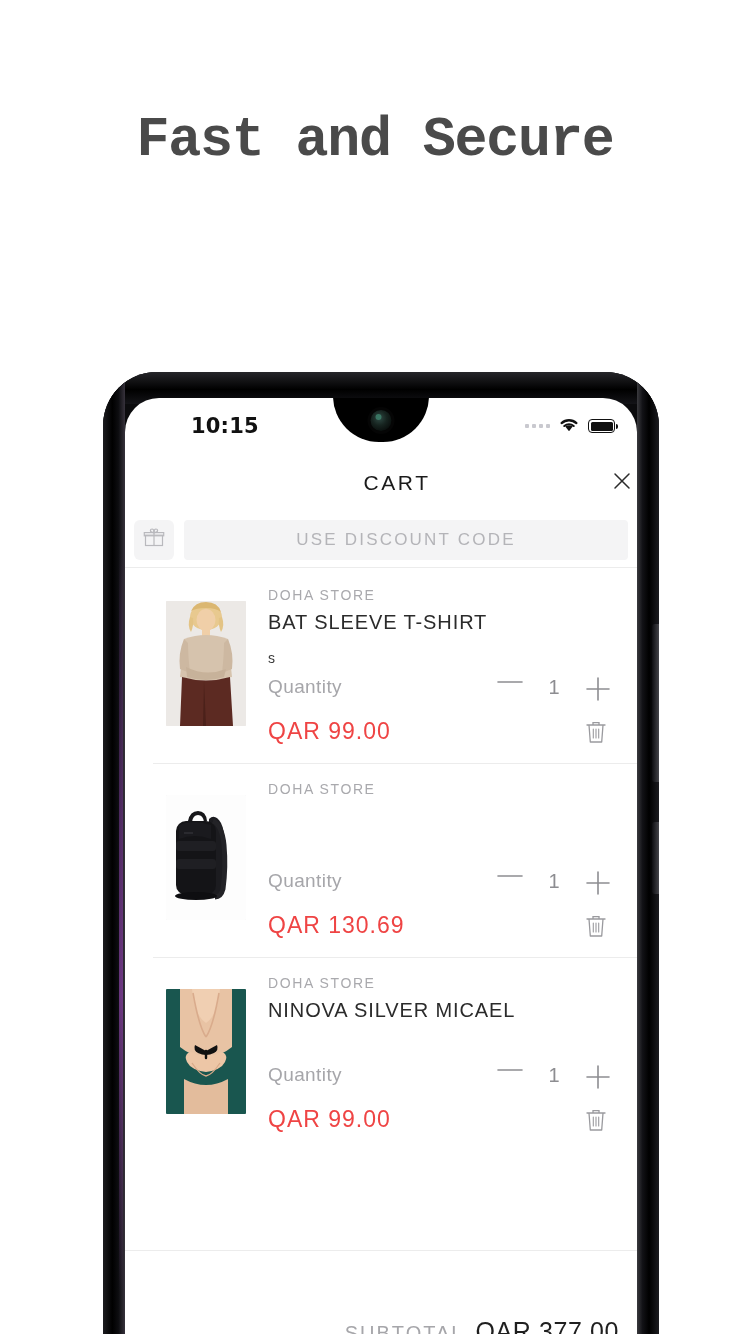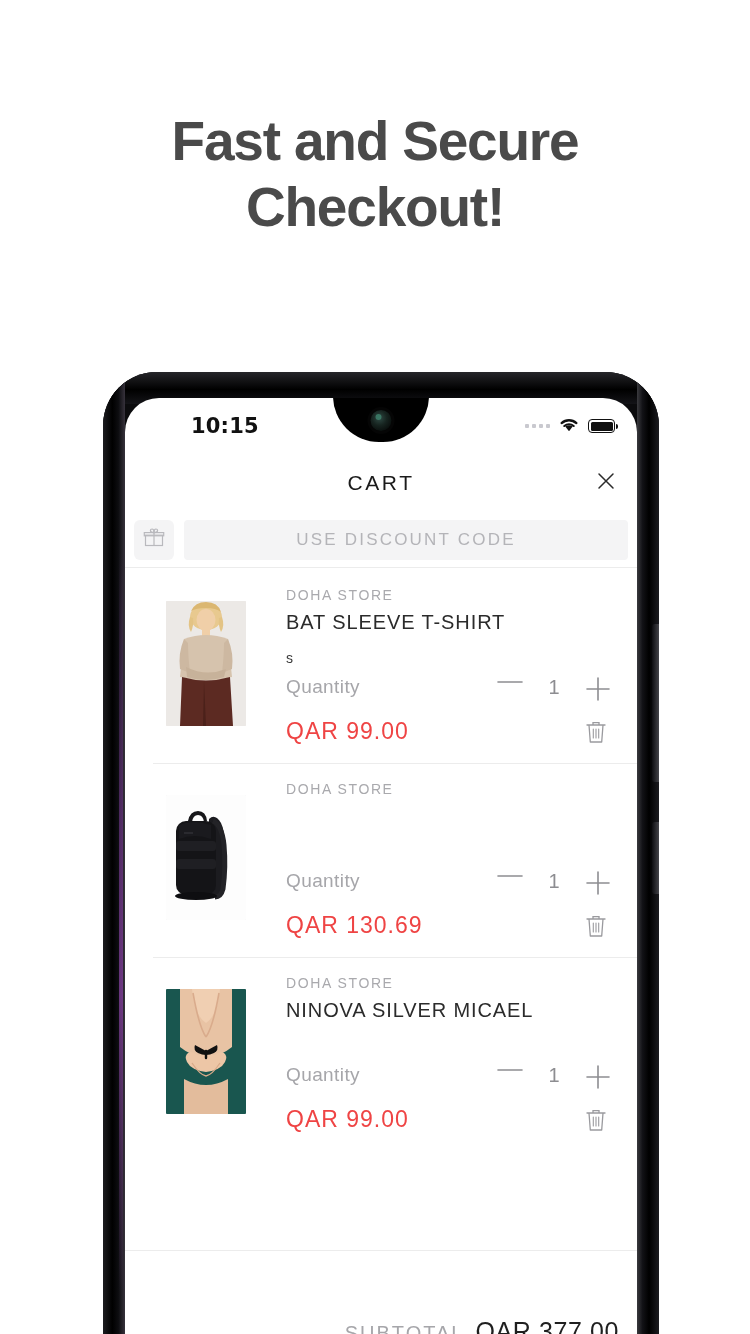--- a/index.html
+++ b/index.html
@@ -19,21 +19,21 @@
   
   .promo {
     position: absolute;
     top: 108px;
     left: 0;
     width: 750px;
     text-align: center;
   }
   .promo-line {
     display: block;
-    font-family: Liberation Sans, sans-serif;
+    font-family: Liberation Mono, monospace;
     font-weight: bold;
     font-size: 55px;
     line-height: 66px;
     letter-spacing: -1.2px;
     color: #4a4a4a;
   }
 
   
   .phone {
     position: absolute;
@@ -186,20 +186,21 @@
 
   
   .app-header {
     position: absolute;
     left: 0; top: 56px;
     width: 100%;
     height: 58px;
     display: flex;
     align-items: center;
     justify-content: center;
+    padding-left: 16px;
   }
   .cart-title {
     font-size: 21px;
     letter-spacing: 2.6px;
     color: #1b1b1b;
     font-weight: 400;
   }
   .close-btn {
     position: absolute;
     right: 14px;
@@ -272,21 +273,20 @@
     flex: none;
     border-radius: 1px;
     overflow: hidden;
     position: relative;
     background: #eee;
   }
   .item-info {
     flex: 1;
     padding-right: 18px;
     position: relative;
-    margin-left: 18px;
   }
   .item-store {
     font-size: 14px;
     letter-spacing: 1.6px;
     color: #a9a9ad;
     margin-top: 2px;
   }
   .item-name {
     font-size: 20px;
     letter-spacing: .9px;
@@ -374,21 +374,20 @@
     font-size: 25px;
     letter-spacing: .6px;
     color: #1f1f1f;
   }
 </style>
 </head>
 <body>
 
 <div class="promo">
   <span class="promo-line">Fast and Secure</span>
-  <span class="promo-line">Checkout!</span>
 </div>
 
 <div class="phone">
   <div class="phone-top-rim"></div>
   <div class="phone-sheen-left"></div>
   <div class="phone-sheen-right"></div>
   <div class="phone-purple"></div>
   <div class="side-btn volume"></div>
   <div class="side-btn power"></div>
 

